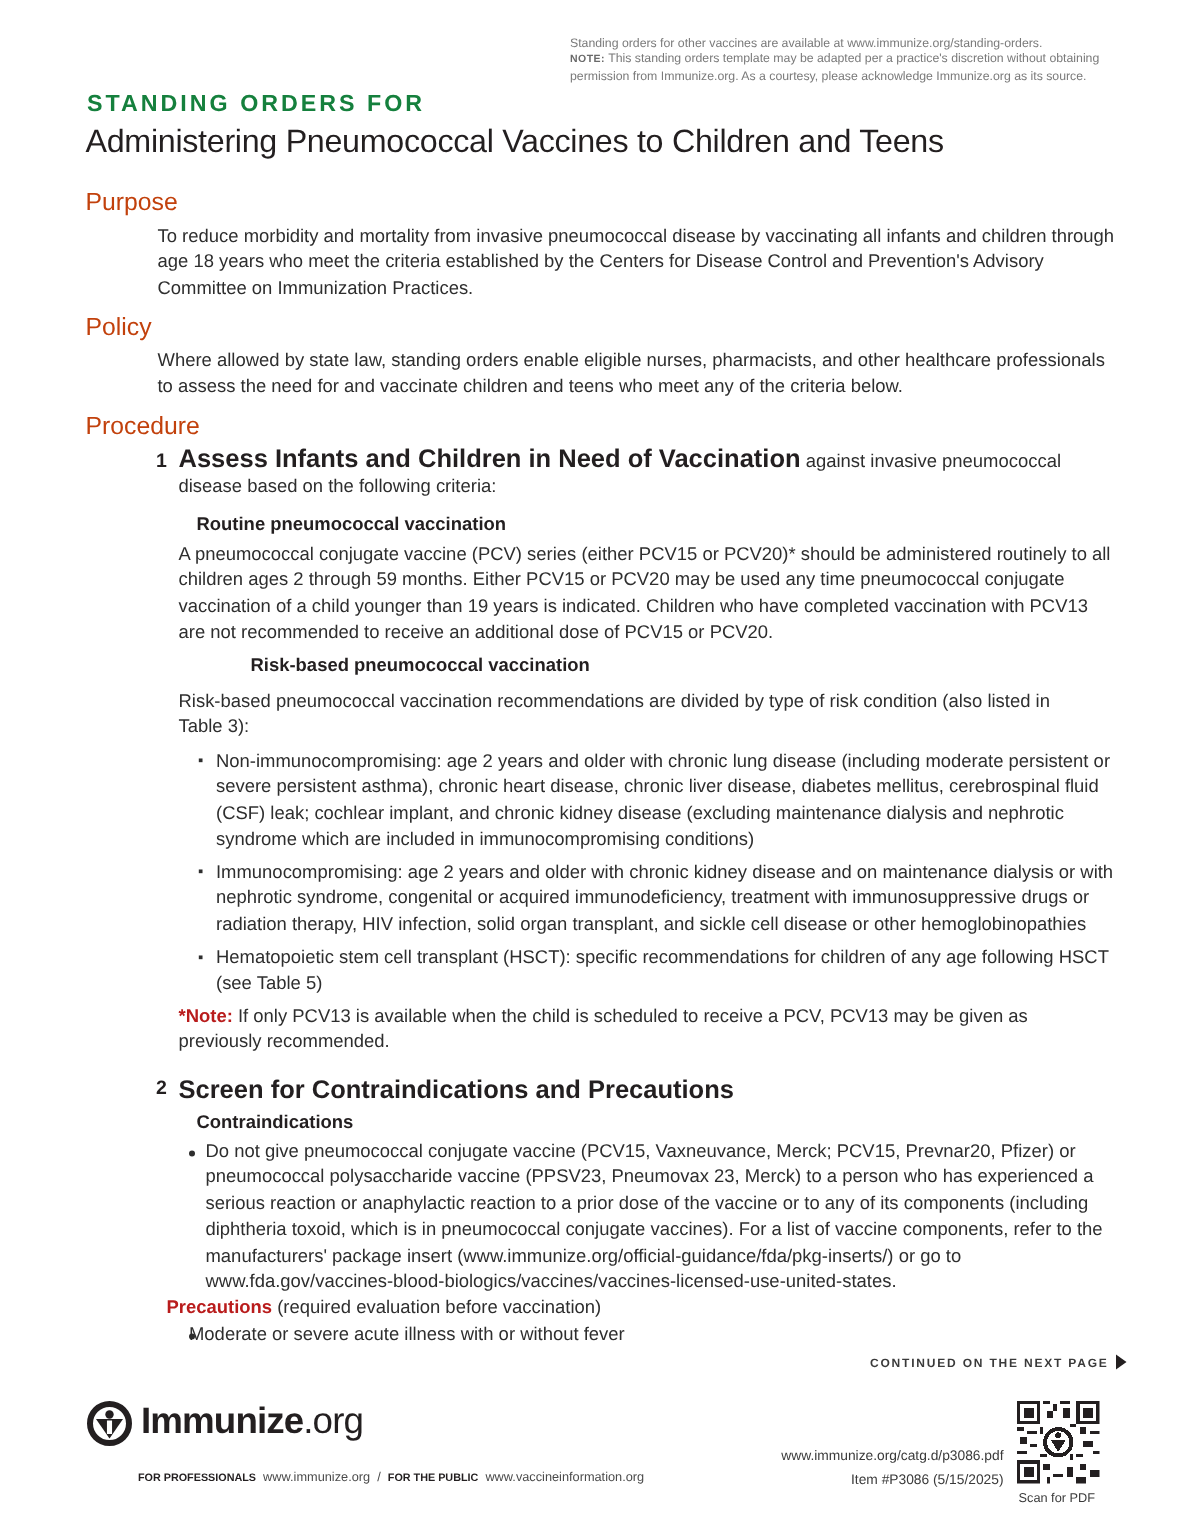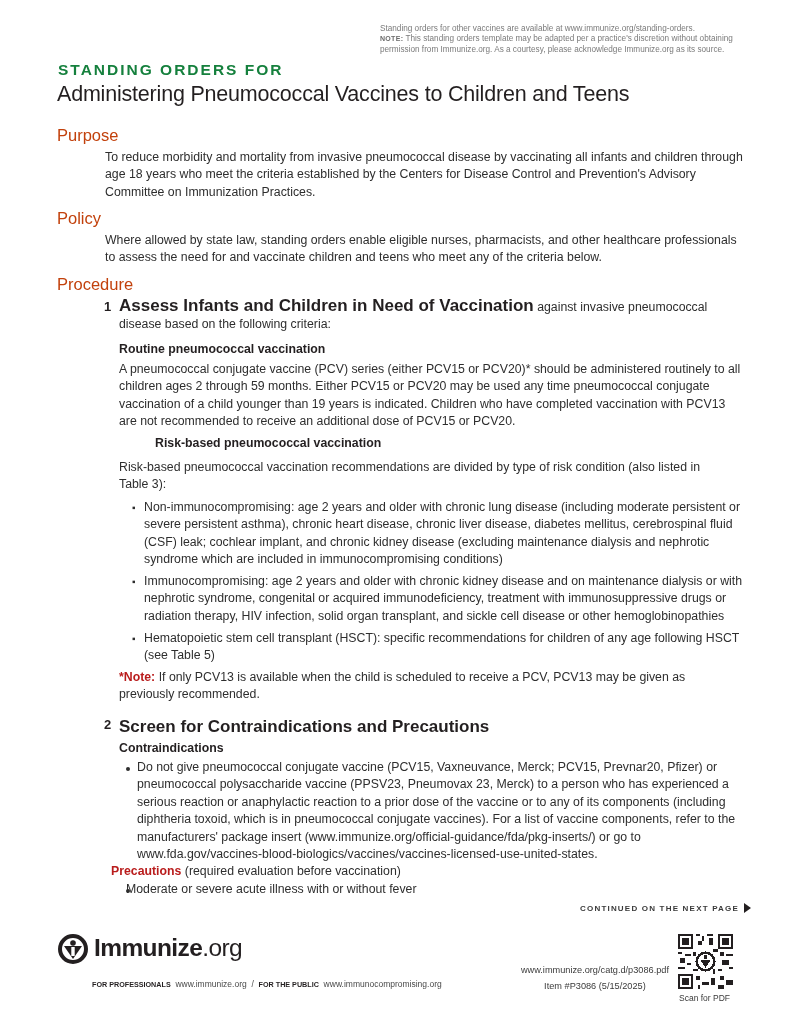--- a/index.html
+++ b/index.html
@@ -8,40 +8,40 @@
 
   .top-note { position: absolute; left: 380px; top: 24px; width: 365px; font-size: 8.2px; line-height: 10.3px; color: #7a7a7a; }
   .top-note .note-label { font-weight: bold; font-size: 7px; letter-spacing: 0.3px; color: #6a6a6a; }
 
   .kicker { position: absolute; left: 58px; top: 61px; font-size: 15.5px; font-weight: bold; letter-spacing: 2px; color: #15803d; }
   .title { position: absolute; left: 57px; top: 82px; font-size: 21.5px; color: #231f20; letter-spacing: -0.2px; }
 
   .section-h { position: absolute; left: 57px; font-size: 16.5px; color: #c2410c; }
   .para { position: absolute; font-size: 12.3px; line-height: 17.4px; color: #2e2e2e; }
   .para b, .bold { font-weight: bold; color: #b91c1c; }
-  .subhead { position: absolute; font-size: 12.3px; font-weight: bold; color: #231f20; }
+  .subhead { position: absolute; font-size: 12.3px; font-weight: bold; color: #231f20; margin-left: 12px; }
 
   .step-num { position: absolute; font-size: 13px; font-weight: bold; color: #231f20; }
   .step-title { font-size: 17px; font-weight: bold; color: #231f20; }
 
   .bullet-item { position: absolute; font-size: 12.3px; line-height: 17.4px; color: #2e2e2e; }
   .bullet-mark { position: absolute; font-size: 10px; color: #2e2e2e; }
   .dot-mark { position: absolute; width: 4px; height: 4px; border-radius: 50%; background: #2e2e2e; }
 
   .continued { position: absolute; left: 580px; top: 904px; font-size: 8px; font-weight: bold; letter-spacing: 1.2px; color: #3a3a3a; }
   .continued-arrow { display: inline-block; width: 0; height: 0; border-top: 5px solid transparent; border-bottom: 5px solid transparent; border-left: 7px solid #231f20; vertical-align: middle; margin-left: 5px; margin-top: -2px; }
 
   .logo { position: absolute; left: 58px; top: 934px; display: flex; align-items: flex-start; }
   .logo-text { font-size: 24.5px; font-weight: bold; color: #231f20; margin-left: 6px; letter-spacing: -0.6px; }
   .logo-text .tld { font-weight: normal; }
 
   .footer-links { position: absolute; left: 92px; top: 979px; font-size: 8.5px; color: #4a4a4a; white-space: nowrap; }
   .footer-links .lbl { font-weight: bold; font-size: 7.2px; color: #231f20; }
 
-  .footer-right { position: absolute; right: 122px; top: 963px; text-align: center; font-size: 9.2px; line-height: 15.5px; color: #3a3a3a; }
+  .footer-right { position: absolute; right: 122px; top: 963px; text-align: right; font-size: 9.2px; line-height: 15.5px; color: #3a3a3a; }
   .qr { position: absolute; left: 678px; top: 934px; width: 55px; height: 55px; }
   .qr-caption { position: absolute; left: 679px; top: 993px; font-size: 8.5px; color: #3a3a3a; }
 </style>
 </head>
 <body>
 
 <div class="top-note">
   <div>Standing orders for other vaccines are available at www.immunize.org/standing-orders.</div>
   <div><span class="note-label">NOTE:</span> <span>This standing orders template may be adapted per a practice's discretion without obtaining permission from Immunize.org. As a courtesy, please acknowledge Immunize.org as its source.</span></div>
 </div>
@@ -99,21 +99,21 @@
     <circle cx="15" cy="9" r="2.2" fill="#231f20"></circle>
   </svg>
   <span class="logo-text"><span>Immunize</span><span class="tld">.org</span></span>
 </div>
 
 <div class="footer-links">
   <span class="lbl">FOR PROFESSIONALS</span>&nbsp;
   <span>www.immunize.org</span>&nbsp;
   <span>/</span>&nbsp;
   <span class="lbl">FOR THE PUBLIC</span>&nbsp;
-  <span>www.immunocompromising.org</span>
+  <span>www.vaccineinformation.org</span>
 </div>
 
 <div class="footer-right">
   <div>www.immunize.org/catg.d/p3086.pdf</div>
   <div>Item #P3086 (5/15/2025)</div>
 </div>
 
 <svg class="qr" viewBox="0 0 25 25" shape-rendering="crispEdges">
   <rect x="0" y="0" width="25" height="25" fill="#fff"></rect>
   <g fill="#231f20">

